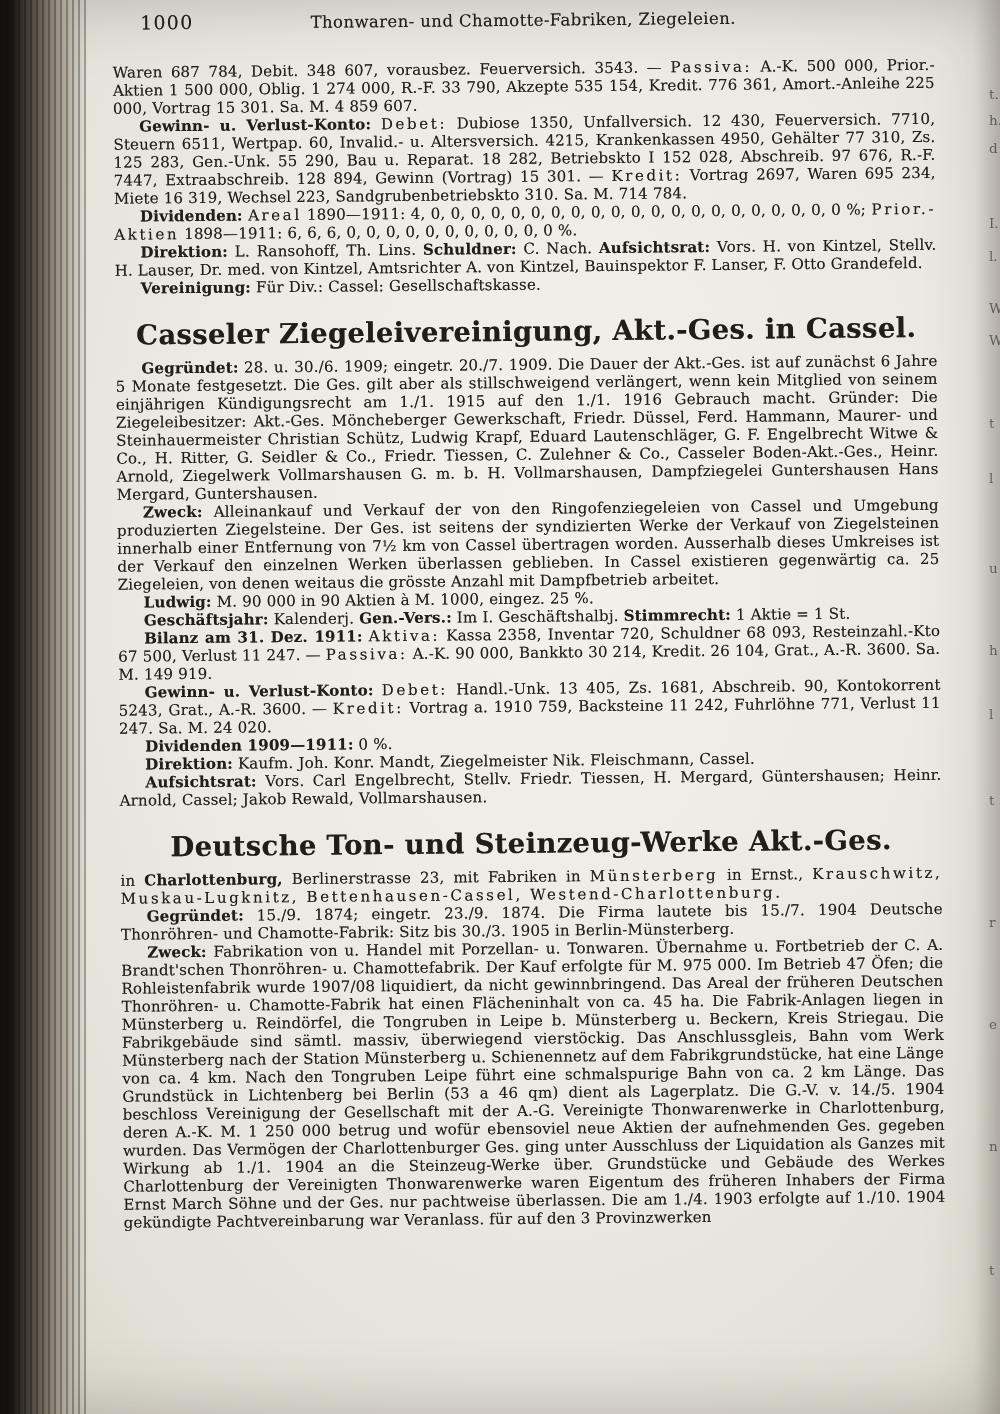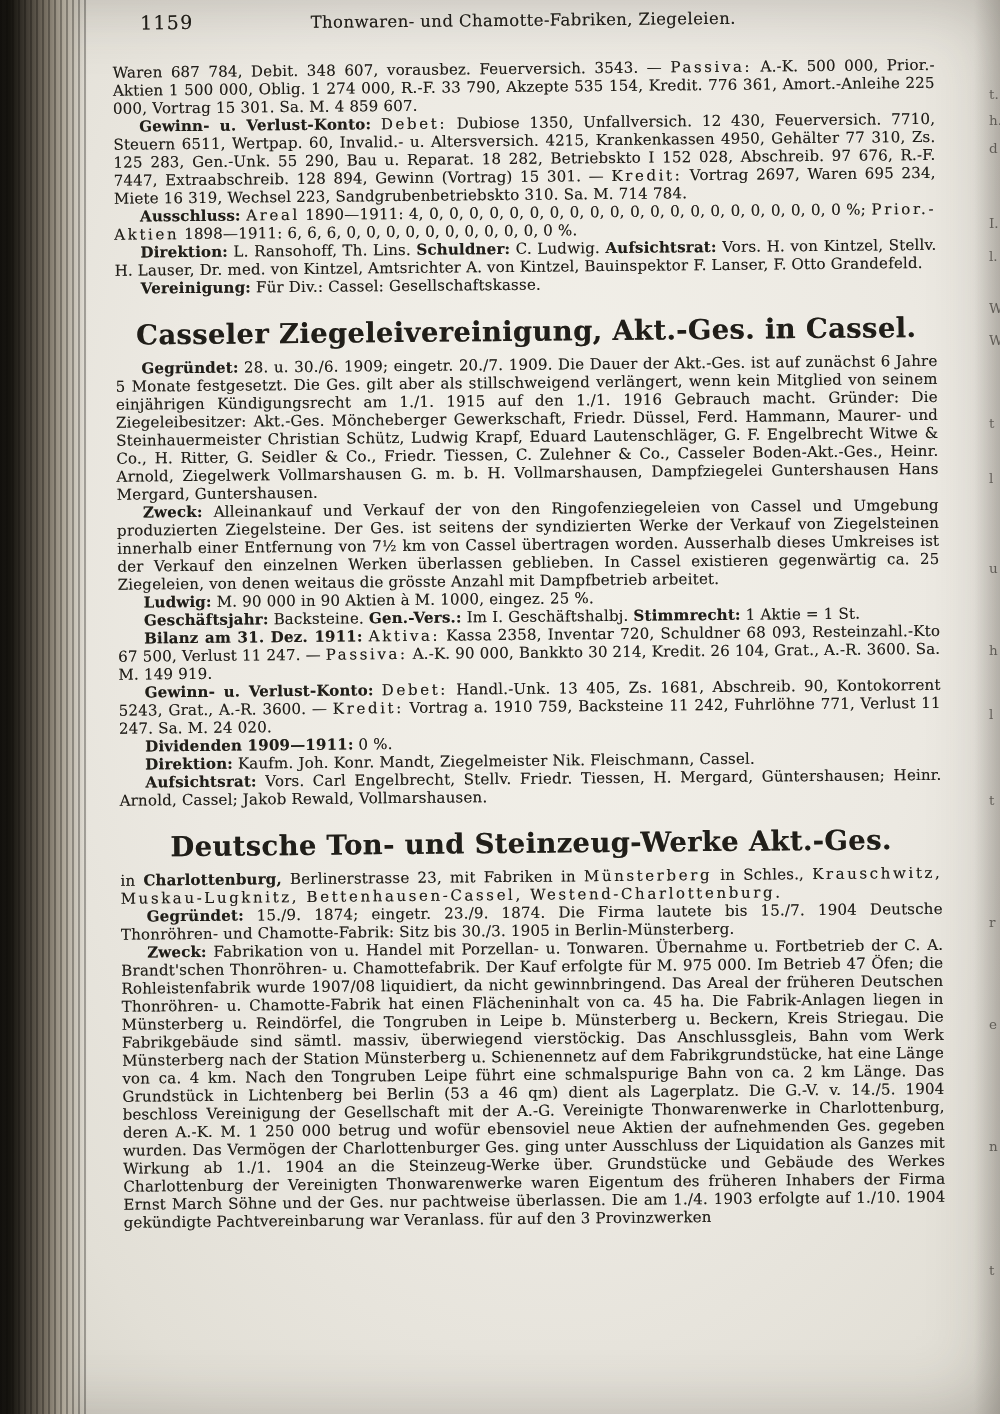--- a/index.html
+++ b/index.html
@@ -90,46 +90,46 @@
 </style>
 </head>
 <body>
 
 <div class="scan-root">
   <div class="binding-shadow"></div>
   <div class="right-edge"></div>
 
   <div class="page-inner">
     <header class="page-header">
-      <span class="page-number">1159</span>
+      <span class="page-number">1000</span>
       <span class="running-header">Thonwaren- und Chamotte-Fabriken, Ziegeleien.</span>
     </header>
     <main class="page-body">
         <section class="entry">
           <p class="para no-indent"><span>Waren 687 784, Debit. 348 607, vorausbez. Feuerversich. 3543. — </span><span class="sperr">Passiva:</span><span> A.-K. 500 000, Prior.-Aktien 1 500 000, Oblig. 1 274 000, R.-F. 33 790, Akzepte 535 154, Kredit. 776 361, Amort.-Anleihe 225 000, Vortrag 15 301. Sa. M. 4 859 607.</span></p>
           <p class="para"><span class="lead">Gewinn- u. Verlust-Konto:</span><span> </span><span class="sperr">Debet:</span><span> Dubiose 1350, Unfallversich. 12 430, Feuerversich. 7710, Steuern 6511, Wertpap. 60, Invalid.- u. Altersversich. 4215, Krankenkassen 4950, Gehälter 77 310, Zs. 125 283, Gen.-Unk. 55 290, Bau u. Reparat. 18 282, Betriebskto I 152 028, Abschreib. 97 676, R.-F. 7447, Extraabschreib. 128 894, Gewinn (Vortrag) 15 301. — </span><span class="sperr">Kredit:</span><span> Vortrag 2697, Waren 695 234, Miete 16 319, Wechsel 223, Sandgrubenbetriebskto 310. Sa. M. 714 784.</span></p>
-          <p class="para"><span class="lead">Ausschluss:</span><span> </span><span class="sperr">Areal</span><span> 1890—1911: 4, 0, 0, 0, 0, 0, 0, 0, 0, 0, 0, 0, 0, 0, 0, 0, 0, 0, 0, 0, 0, 0 %; </span><span class="sperr">Prior.-Aktien</span><span> 1898—1911: 6, 6, 6, 0, 0, 0, 0, 0, 0, 0, 0, 0, 0, 0 %.</span></p>
-          <p class="para"><span class="lead">Direktion:</span><span> L. Ransohoff, Th. Lins. </span><span class="lead">Schuldner:</span><span> C. Ludwig. </span><span class="lead">Aufsichtsrat:</span><span> Vors. H. von Kintzel, Stellv. H. Lauser, Dr. med. von Kintzel, Amtsrichter A. von Kintzel, Bauinspektor F. Lanser, F. Otto Grandefeld.</span></p>
+          <p class="para"><span class="lead">Dividenden:</span><span> </span><span class="sperr">Areal</span><span> 1890—1911: 4, 0, 0, 0, 0, 0, 0, 0, 0, 0, 0, 0, 0, 0, 0, 0, 0, 0, 0, 0, 0, 0 %; </span><span class="sperr">Prior.-Aktien</span><span> 1898—1911: 6, 6, 6, 0, 0, 0, 0, 0, 0, 0, 0, 0, 0, 0 %.</span></p>
+          <p class="para"><span class="lead">Direktion:</span><span> L. Ransohoff, Th. Lins. </span><span class="lead">Schuldner:</span><span> C. Nach. </span><span class="lead">Aufsichtsrat:</span><span> Vors. H. von Kintzel, Stellv. H. Lauser, Dr. med. von Kintzel, Amtsrichter A. von Kintzel, Bauinspektor F. Lanser, F. Otto Grandefeld.</span></p>
           <p class="para"><span class="lead">Vereinigung:</span><span> Für Div.: Cassel: Gesellschaftskasse.</span></p>
         </section>
         <section class="entry">
           <h2 class="entry-title">Casseler Ziegeleivereinigung, Akt.-Ges. in Cassel.</h2>
           <p class="para"><span class="lead">Gegründet:</span><span> 28. u. 30./6. 1909; eingetr. 20./7. 1909. Die Dauer der Akt.-Ges. ist auf zunächst 6 Jahre 5 Monate festgesetzt. Die Ges. gilt aber als stillschweigend verlängert, wenn kein Mitglied von seinem einjährigen Kündigungsrecht am 1./1. 1915 auf den 1./1. 1916 Gebrauch macht. Gründer: Die Ziegeleibesitzer: Akt.-Ges. Möncheberger Gewerkschaft, Friedr. Düssel, Ferd. Hammann, Maurer- und Steinhauermeister Christian Schütz, Ludwig Krapf, Eduard Lautenschläger, G. F. Engelbrecht Witwe &amp; Co., H. Ritter, G. Seidler &amp; Co., Friedr. Tiessen, C. Zulehner &amp; Co., Casseler Boden-Akt.-Ges., Heinr. Arnold, Ziegelwerk Vollmarshausen G. m. b. H. Vollmarshausen, Dampfziegelei Guntershausen Hans Mergard, Guntershausen.</span></p>
           <p class="para"><span class="lead">Zweck:</span><span> Alleinankauf und Verkauf der von den Ringofenziegeleien von Cassel und Umgebung produzierten Ziegelsteine. Der Ges. ist seitens der syndizierten Werke der Verkauf von Ziegelsteinen innerhalb einer Entfernung von 7½ km von Cassel übertragen worden. Ausserhalb dieses Umkreises ist der Verkauf den einzelnen Werken überlassen geblieben. In Cassel existieren gegenwärtig ca. 25 Ziegeleien, von denen weitaus die grösste Anzahl mit Dampfbetrieb arbeitet.</span></p>
           <p class="para"><span class="lead">Ludwig:</span><span> M. 90 000 in 90 Aktien à M. 1000, eingez. 25 %.</span></p>
-          <p class="para"><span class="lead">Geschäftsjahr:</span><span> Backsteine. </span><span class="lead">Gen.-Vers.:</span><span> Im I. Geschäftshalbj. </span><span class="lead">Stimmrecht:</span><span> 1 Aktie = 1 St.</span></p>
+          <p class="para"><span class="lead">Geschäftsjahr:</span><span> Kalenderj. </span><span class="lead">Gen.-Vers.:</span><span> Im I. Geschäftshalbj. </span><span class="lead">Stimmrecht:</span><span> 1 Aktie = 1 St.</span></p>
           <p class="para"><span class="lead">Bilanz am 31. Dez. 1911:</span><span> </span><span class="sperr">Aktiva:</span><span> Kassa 2358, Inventar 720, Schuldner 68 093, Resteinzahl.-Kto 67 500, Verlust 11 247. — </span><span class="sperr">Passiva:</span><span> A.-K. 90 000, Bankkto 30 214, Kredit. 26 104, Grat., A.-R. 3600. Sa. M. 149 919.</span></p>
           <p class="para"><span class="lead">Gewinn- u. Verlust-Konto:</span><span> </span><span class="sperr">Debet:</span><span> Handl.-Unk. 13 405, Zs. 1681, Abschreib. 90, Kontokorrent 5243, Grat., A.-R. 3600. — </span><span class="sperr">Kredit:</span><span> Vortrag a. 1910 759, Backsteine 11 242, Fuhrlöhne 771, Verlust 11 247. Sa. M. 24 020.</span></p>
           <p class="para"><span class="lead">Dividenden 1909—1911:</span><span> 0 %.</span></p>
           <p class="para"><span class="lead">Direktion:</span><span> Kaufm. Joh. Konr. Mandt, Ziegelmeister Nik. Fleischmann, Cassel.</span></p>
           <p class="para"><span class="lead">Aufsichtsrat:</span><span> Vors. Carl Engelbrecht, Stellv. Friedr. Tiessen, H. Mergard, Güntershausen; Heinr. Arnold, Cassel; Jakob Rewald, Vollmarshausen.</span></p>
         </section>
         <section class="entry">
           <h2 class="entry-title">Deutsche Ton- und Steinzeug-Werke Akt.-Ges.</h2>
-          <p class="para no-indent"><span>in </span><span class="lead">Charlottenburg,</span><span> Berlinerstrasse 23, mit Fabriken in </span><span class="sperr">Münsterberg</span><span> in Schles., </span><span class="sperr">Krauschwitz, Muskau-Lugknitz, Bettenhausen-Cassel, Westend-Charlottenburg.</span></p>
+          <p class="para no-indent"><span>in </span><span class="lead">Charlottenburg,</span><span> Berlinerstrasse 23, mit Fabriken in </span><span class="sperr">Münsterberg</span><span> in Ernst., </span><span class="sperr">Krauschwitz, Muskau-Lugknitz, Bettenhausen-Cassel, Westend-Charlottenburg.</span></p>
           <p class="para"><span class="lead">Gegründet:</span><span> 15./9. 1874; eingetr. 23./9. 1874. Die Firma lautete bis 15./7. 1904 Deutsche Thonröhren- und Chamotte-Fabrik: Sitz bis 30./3. 1905 in Berlin-Münsterberg.</span></p>
           <p class="para"><span class="lead">Zweck:</span><span> Fabrikation von u. Handel mit Porzellan- u. Tonwaren. Übernahme u. Fortbetrieb der C. A. Brandt'schen Thonröhren- u. Chamottefabrik. Der Kauf erfolgte für M. 975 000. Im Betrieb 47 Öfen; die Rohleistenfabrik wurde 1907/08 liquidiert, da nicht gewinnbringend. Das Areal der früheren Deutschen Thonröhren- u. Chamotte-Fabrik hat einen Flächeninhalt von ca. 45 ha. Die Fabrik-Anlagen liegen in Münsterberg u. Reindörfel, die Tongruben in Leipe b. Münsterberg u. Beckern, Kreis Striegau. Die Fabrikgebäude sind sämtl. massiv, überwiegend vierstöckig. Das Anschlussgleis, Bahn vom Werk Münsterberg nach der Station Münsterberg u. Schienennetz auf dem Fabrikgrundstücke, hat eine Länge von ca. 4 km. Nach den Tongruben Leipe führt eine schmalspurige Bahn von ca. 2 km Länge. Das Grundstück in Lichtenberg bei Berlin (53 a 46 qm) dient als Lagerplatz. Die G.-V. v. 14./5. 1904 beschloss Vereinigung der Gesellschaft mit der A.-G. Vereinigte Thonwarenwerke in Charlottenburg, deren A.-K. M. 1 250 000 betrug und wofür ebensoviel neue Aktien der aufnehmenden Ges. gegeben wurden. Das Vermögen der Charlottenburger Ges. ging unter Ausschluss der Liquidation als Ganzes mit Wirkung ab 1./1. 1904 an die Steinzeug-Werke über. Grundstücke und Gebäude des Werkes Charlottenburg der Vereinigten Thonwarenwerke waren Eigentum des früheren Inhabers der Firma Ernst March Söhne und der Ges. nur pachtweise überlassen. Die am 1./4. 1903 erfolgte auf 1./10. 1904 gekündigte Pachtvereinbarung war Veranlass. für auf den 3 Provinzwerken</span></p>
         </section>
       </main>
   </div>
 <span class="edge-mark" style="top: 86px;">t.</span>
     <span class="edge-mark" style="top: 112px;">h.</span>
     <span class="edge-mark" style="top: 140px;">d</span>
     <span class="edge-mark" style="top: 215px;">I.</span>
     <span class="edge-mark" style="top: 248px;">l.</span>

